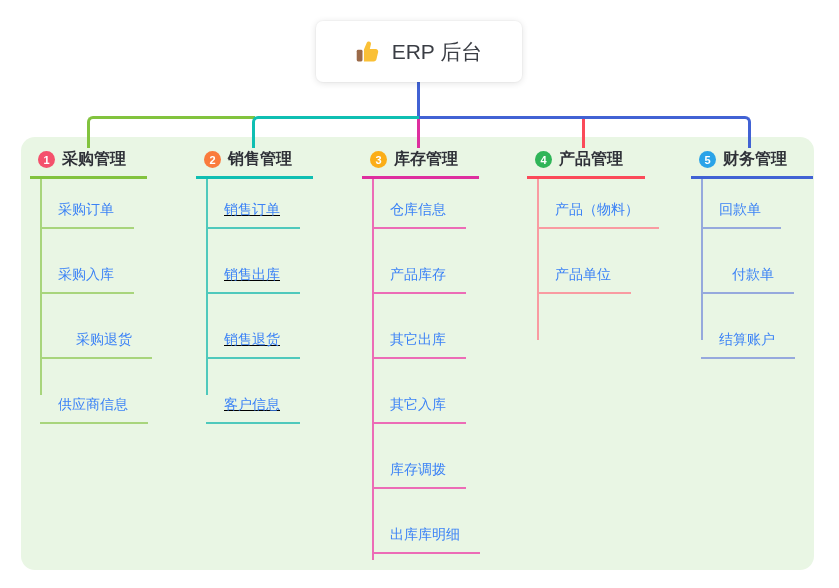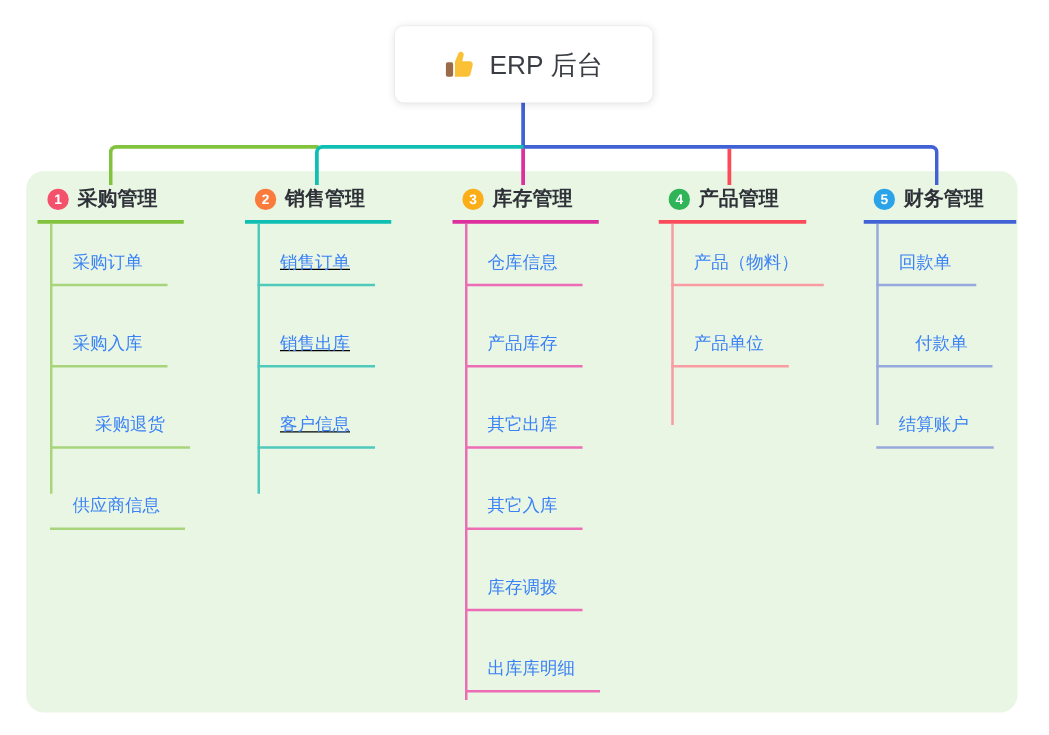--- a/index.html
+++ b/index.html
@@ -71,20 +71,21 @@
       <div class="bchild" style="border-bottom-color: rgb(168, 213, 124);">供应商信息</div>
     </div>
     <div class="bhead" style="left: 196px; width: 117px; border-bottom-color: rgb(15, 191, 178);">
       <span class="bnum" style="background: rgb(250, 123, 60);">2</span>
       <span>销售管理</span>
     </div>
     <div class="vline" style="left: 206px; background: rgb(79, 201, 188); height: 216px;"></div>
     <div class="bcol" style="left: 206px; text-decoration: underline;">
       <div class="bchild" style="border-bottom-color: rgb(79, 201, 188);">销售订单</div>
       <div class="bchild" style="border-bottom-color: rgb(79, 201, 188);">销售出库</div>
+      <div class="bchild" style="border-bottom-color: rgb(79, 201, 188);">销售退货</div>
       <div class="bchild" style="border-bottom-color: rgb(79, 201, 188);">客户信息</div>
     </div>
     <div class="bhead" style="left: 362px; width: 117px; border-bottom-color: rgb(222, 47, 159);">
       <span class="bnum" style="background: rgb(251, 174, 23);">3</span>
       <span>库存管理</span>
     </div>
     <div class="vline" style="left: 372px; background: rgb(236, 108, 182); height: 381px;"></div>
     <div class="bcol" style="left: 372px;">
       <div class="bchild" style="border-bottom-color: rgb(236, 108, 182);">仓库信息</div>
       <div class="bchild" style="border-bottom-color: rgb(236, 108, 182);">产品库存</div>

